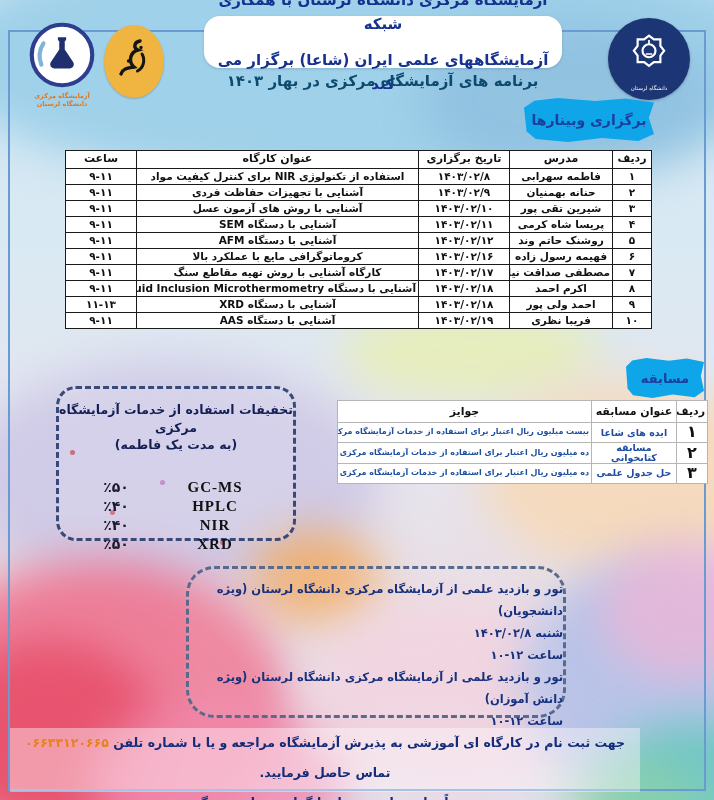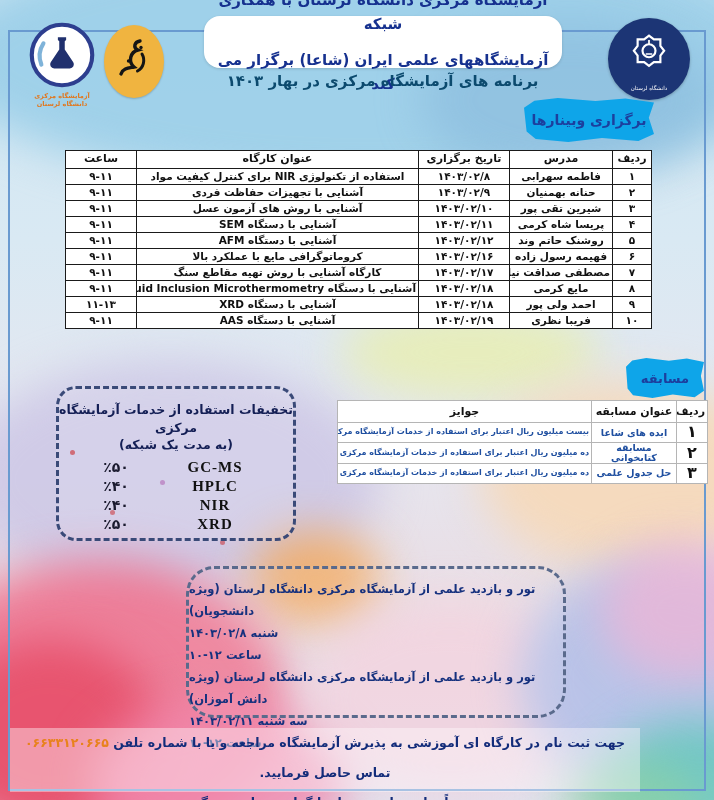--- a/index.html
+++ b/index.html
@@ -71,30 +71,30 @@
   .contest-table .col-row{width:26px;font-weight:bold;}
   .contest-table .col-title{width:80px;}
   .contest-table td.col-title{color:#1f4fa0;font-weight:bold;font-size:9.5px;}
   .contest-table td.col-prize{color:#1f4fa0;font-weight:bold;font-size:8px;white-space:nowrap;}
 
   
   .discount-box{position:absolute;left:56px;top:386px;width:240px;height:155px;border:3px dashed #3a4a78;
     border-radius:20px;direction:rtl;text-align:center;padding-top:12px;box-sizing:border-box;
     background:rgba(255,255,255,.12);}
   .d-title{font-size:12.5px;font-weight:bold;color:#141f55;line-height:1.4;}
-  .discount-table{margin:4px auto 0;direction:ltr;}
+  .discount-table{margin:24px auto 0;direction:ltr;}
   .discount-table td{height:19px;padding:0;}
   .discount-table .col-percent{width:78px;text-align:center;font-size:14px;font-weight:bold;color:#1a1a2e;
     direction:ltr;unicode-bidi:isolate;}
   .discount-table .col-name{width:120px;text-align:center;font-size:15px;font-weight:bold;color:#111;
     font-family:"Liberation Serif",serif;letter-spacing:1px;}
 
   
   .tour-box{position:absolute;left:186px;top:566px;width:380px;height:152px;border:3px dashed #5a6a8c;
-    border-radius:28px;direction:rtl;text-align:left;box-sizing:border-box;padding-top:9px;
+    border-radius:28px;direction:rtl;text-align:right;box-sizing:border-box;padding-top:9px;
     background:rgba(255,255,255,.08);}
   .tour-line{font-size:11.5px;font-weight:bold;color:#16317e;line-height:22px;}
 
   
   .footer{position:absolute;left:10px;top:728px;width:630px;height:64px;background:rgba(255,250,252,.42);
     direction:rtl;text-align:center;color:#132c7a;font-weight:bold;font-size:12.5px;line-height:30px;}
   .footer .phone{color:#e8821c;direction:ltr;unicode-bidi:isolate;}
 </style>
 </head>
 <body>
@@ -216,21 +216,21 @@
         </tr>
         <tr>
           <td class="col-row">۷</td>
           <td class="col-instructor">مصطفی صداقت نیا</td>
           <td class="col-date">۱۴۰۳/۰۲/۱۷</td>
           <td class="col-title">کارگاه آشنایی با روش تهیه مقاطع سنگ</td>
           <td class="col-time">۹-۱۱</td>
         </tr>
         <tr>
           <td class="col-row">۸</td>
-          <td class="col-instructor">مایع کرمی</td>
+          <td class="col-instructor">اکرم احمد</td>
           <td class="col-date">۱۴۰۳/۰۲/۱۸</td>
           <td class="col-title">آشنایی با دستگاه Fluid Inclusion Microthermometry</td>
           <td class="col-time">۹-۱۱</td>
         </tr>
         <tr>
           <td class="col-row">۹</td>
           <td class="col-instructor">احمد ولی پور</td>
           <td class="col-date">۱۴۰۳/۰۲/۱۸</td>
           <td class="col-title">آشنایی با دستگاه XRD</td>
           <td class="col-time">۱۱-۱۳</td>
@@ -269,21 +269,21 @@
         <tr>
           <td class="col-row">۳</td>
           <td class="col-title">حل جدول علمی</td>
           <td class="col-prize">ده میلیون ریال اعتبار برای استفاده از خدمات آزمایشگاه مرکزی (۵ نفر)</td>
         </tr>
       </tbody>
   </table>
 
   <div class="discount-box">
     <div class="d-title">تخفیفات استفاده از خدمات آزمایشگاه مرکزی</div>
-    <div class="d-title">(به مدت یک شبکه)</div>
+    <div class="d-title">(به مدت یک فاطمه)</div>
     <table class="discount-table">
       <tbody>
           <tr>
             <td class="col-percent">٪۵۰</td>
             <td class="col-name">GC-MS</td>
           </tr>
           <tr>
             <td class="col-percent">٪۴۰</td>
             <td class="col-name">HPLC</td>
           </tr>
@@ -297,21 +297,20 @@
           </tr>
         </tbody>
     </table>
   </div>
 
   <div class="tour-box">
     <div class="tour-line">تور و بازدید علمی از آزمایشگاه مرکزی دانشگاه لرستان (ویژه دانشجویان)</div>
     <div class="tour-line">شنبه ۱۴۰۳/۰۲/۸</div>
     <div class="tour-line">ساعت ۱۲-۱۰</div>
     <div class="tour-line">تور و بازدید علمی از آزمایشگاه مرکزی دانشگاه لرستان (ویژه دانش آموزان)</div>
-    <div class="tour-line">سه شنبه ۱۴۰۳/۰۲/۱۱</div>
     <div class="tour-line">ساعت ۱۲-۱۰</div>
   </div>
 
   <div class="footer">
     <div>
       <span>جهت ثبت نام در کارگاه ای آموزشی به پذیرش آزمایشگاه مراجعه و یا با شماره تلفن </span><span class="phone">۰۶۶۳۳۱۲۰۶۶۵</span><span> تماس حاصل فرمایید.</span>
     </div>
     <div>ضمناً برای تمامی وبینارها گواهی صادر می گردد.</div>
   </div>
 </div>

